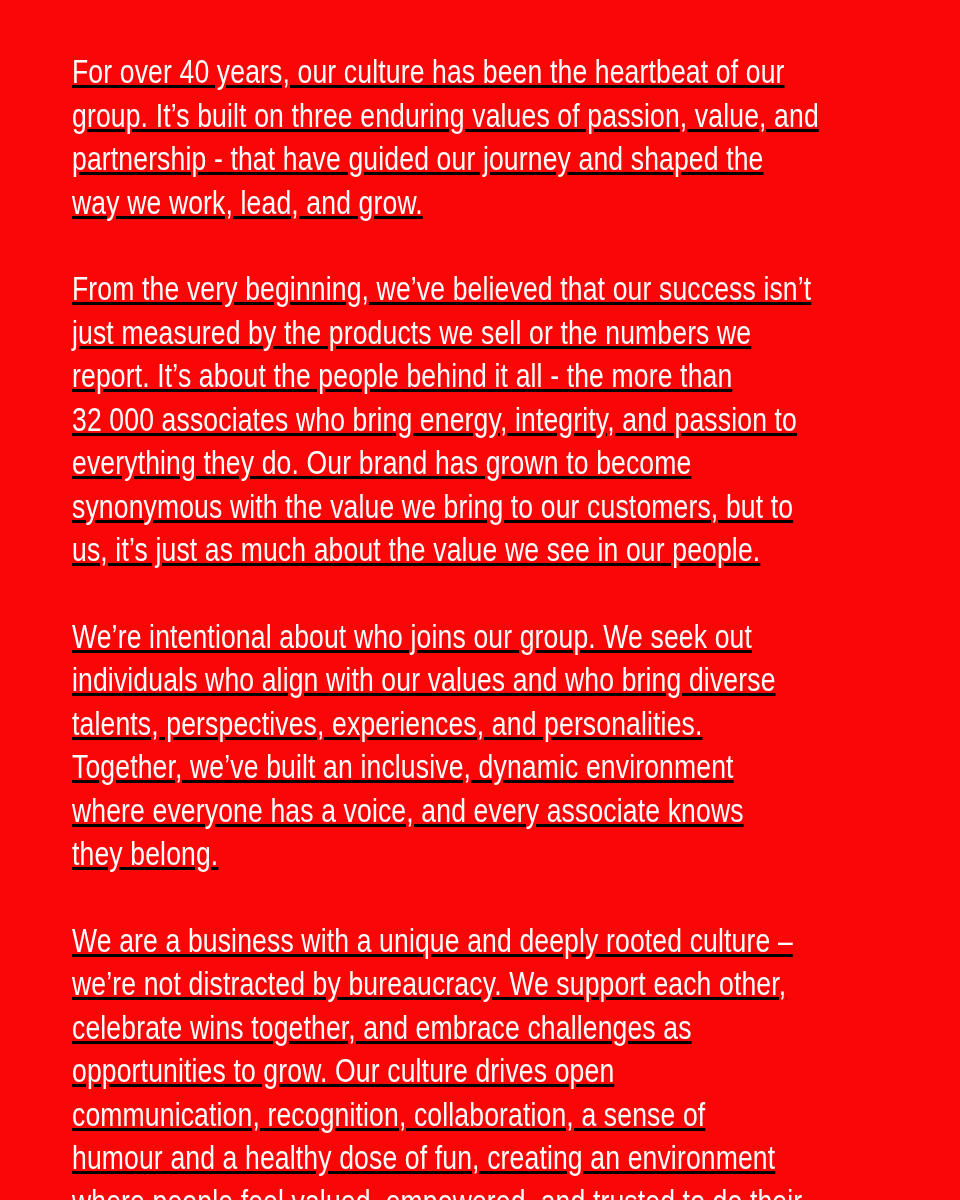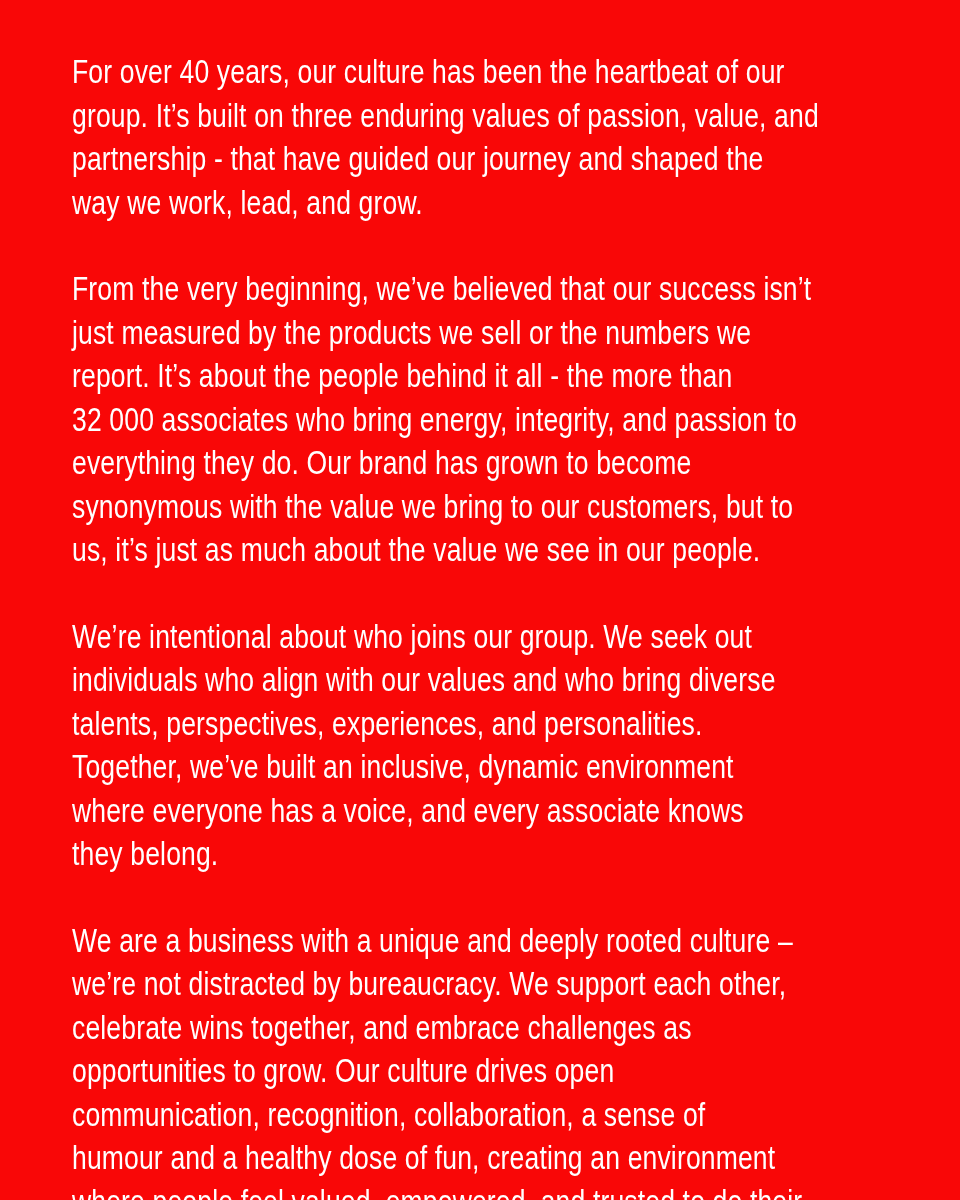--- a/index.html
+++ b/index.html
@@ -11,20 +11,21 @@
     height: 1200px;
     background: #f90707;
     overflow: hidden;
     font-family: "Liberation Sans", sans-serif;
   }
   .page {
     width: 960px;
     height: 1200px;
     box-sizing: border-box;
     padding: 50px 40px 0 72px;
+    text-decoration: underline;
   }
   .text-block {
     transform: scaleX(0.78);
     transform-origin: left top;
     width: 1130px; 
   }
   .paragraph {
     color: #ffffff;
     font-size: 34px;
     line-height: 43.5px;

